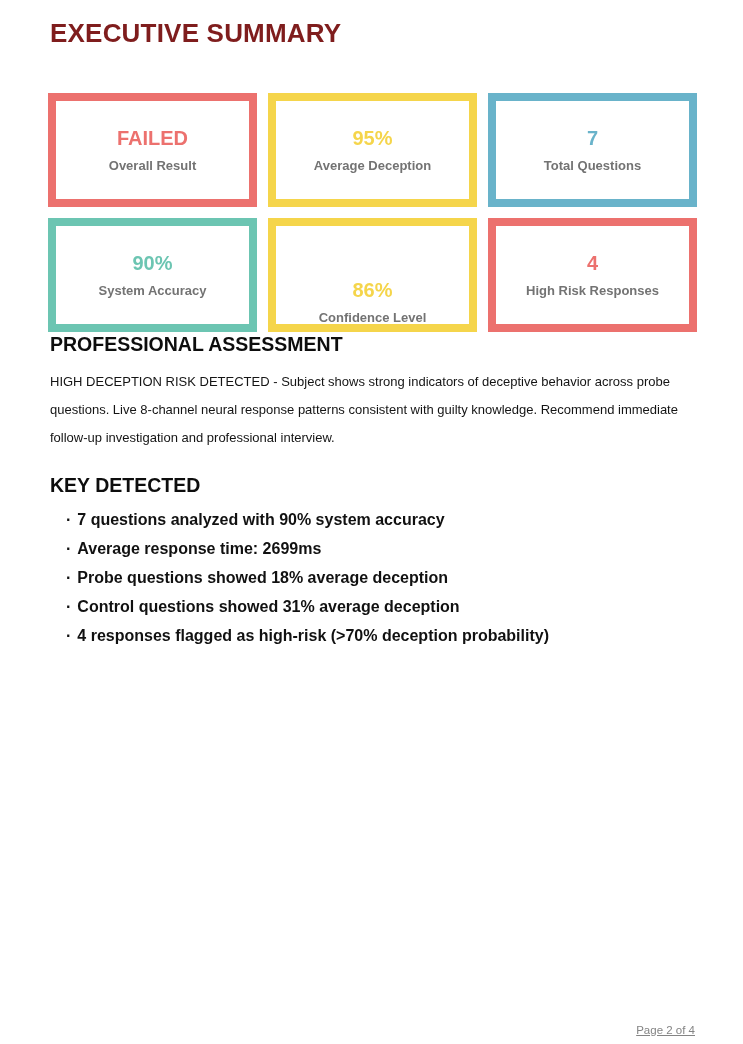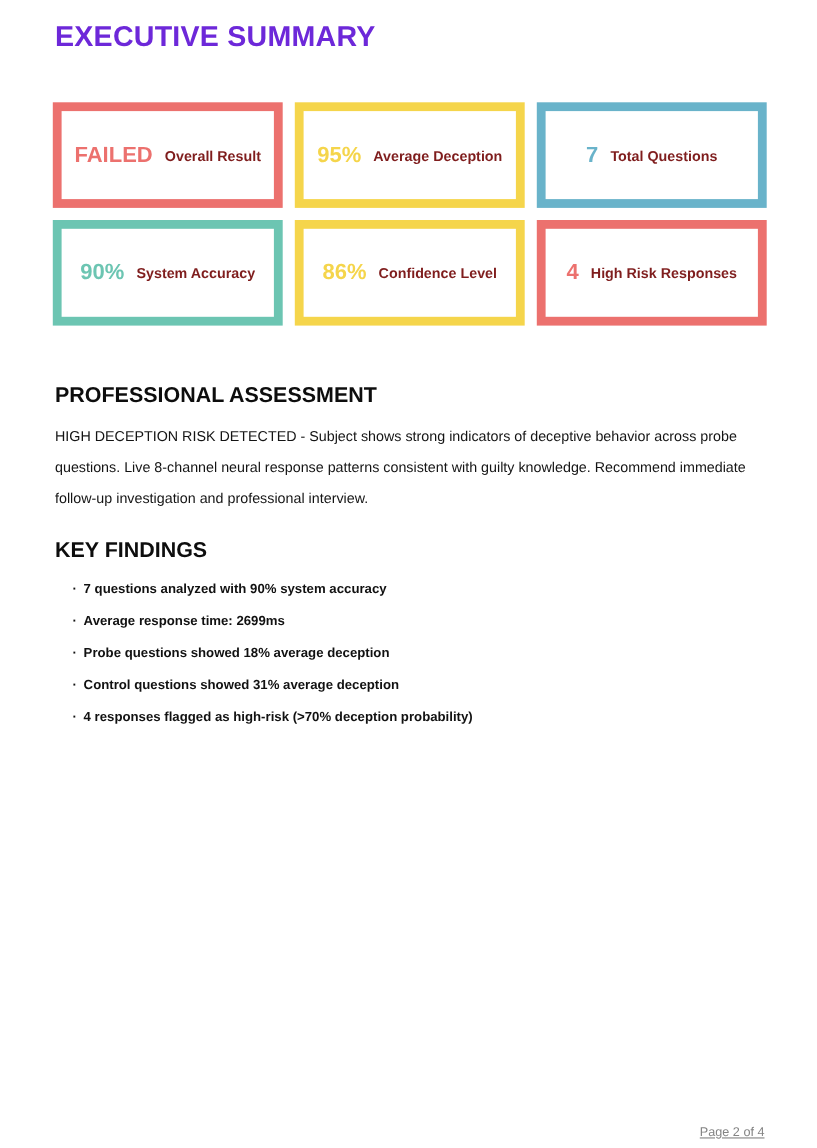--- a/index.html
+++ b/index.html
@@ -15,53 +15,53 @@
     position: relative;
     width: 743px; height: 1044px;
     background: #ffffff;
   }
   .title {
     margin: 18px 46px 0 50px;
     font-size: 26px;
     font-weight: bold;
     letter-spacing: 0.2px;
     line-height: 30px;
-    color: #6d28d9;
+    color: #7f1d1d;
   }
   .stats-grid {
     margin: 45px 46px 0 48px;
     display: grid;
     grid-template-columns: repeat(3, 1fr);
     column-gap: 11px;
     row-gap: 11px;
   }
   .stat-card {
-    height: 96px;
+    height: 114px;
     background: #ffffff;
     border: 8px solid #cccccc;
     display: flex;
-    flex-direction: row;
+    flex-direction: column;
     align-items: center;
     justify-content: center;
     gap: 11px;
     text-align: center;
   }
   .stat-value {
     font-size: 20px;
     font-weight: bold;
     line-height: 20px;
   }
   .stat-label {
     font-size: 13px;
     font-weight: bold;
-    color: #7f1d1d;
+    color: #737373;
     line-height: 13px;
   }
   .section { margin: 0 46px 0 50px; }
-  .section-assessment { margin-top: 51px; }
+  .section-assessment { }
   .section-findings { margin-top: 21px; }
   .section-heading {
     font-size: 19.5px;
     font-weight: bold;
     line-height: 24px;
     color: #0d0d0d;
   }
   .assessment-body {
     margin-top: 12px;
     font-size: 13px;
@@ -69,21 +69,21 @@
     line-height: 28px;
     color: #141414;
     max-width: 648px;
   }
   .findings-list {
     margin-top: 15px;
     list-style: none;
     padding-left: 16px;
   }
   .findings-list li {
-    font-size: 12px;
+    font-size: 16px;
     font-weight: bold;
     line-height: 16px;
     margin-bottom: 13px;
     color: #111111;
   }
   .findings-list .bullet {
     display: inline-block;
     margin-right: 6px;
     font-weight: bold;
   }
@@ -113,37 +113,37 @@
         <div class="stat-label">Average Deception</div>
       </div>
       <div class="stat-card" style="border-color: rgb(105, 179, 202);">
         <div class="stat-value" style="color: rgb(105, 179, 202);">7</div>
         <div class="stat-label">Total Questions</div>
       </div>
       <div class="stat-card" style="border-color: rgb(108, 197, 178);">
         <div class="stat-value" style="color: rgb(108, 197, 178); text-align: right;">90%</div>
         <div class="stat-label">System Accuracy</div>
       </div>
-      <div class="stat-card" style="border-color: rgb(245, 213, 75);">
+      <div class="stat-card" style="border-color: rgb(245, 213, 75); justify-content: flex-end;">
         <div class="stat-value" style="color: rgb(245, 213, 75);">86%</div>
         <div class="stat-label">Confidence Level</div>
       </div>
       <div class="stat-card" style="border-color: rgb(236, 113, 110);">
         <div class="stat-value" style="color: rgb(236, 113, 110);">4</div>
         <div class="stat-label">High Risk Responses</div>
       </div>
     </div>
 
   <section class="section section-assessment">
     <h2 class="section-heading">PROFESSIONAL ASSESSMENT</h2>
     <p class="assessment-body">HIGH DECEPTION RISK DETECTED - Subject shows strong indicators of deceptive behavior across probe questions. Live 8-channel neural response patterns consistent with guilty knowledge. Recommend immediate follow-up investigation and professional interview.</p>
   </section>
 
   <section class="section section-findings">
-    <h2 class="section-heading">KEY FINDINGS</h2>
+    <h2 class="section-heading">KEY DETECTED</h2>
     <ul class="findings-list">
         <li><span class="bullet">·</span><span>7 questions analyzed with 90% system accuracy</span></li>
         <li><span class="bullet">·</span><span>Average response time: 2699ms</span></li>
         <li><span class="bullet">·</span><span>Probe questions showed 18% average deception</span></li>
         <li><span class="bullet">·</span><span>Control questions showed 31% average deception</span></li>
         <li><span class="bullet">·</span><span>4 responses flagged as high-risk (&gt;70% deception probability)</span></li>
       </ul>
   </section>
 
   <div class="footer">Page 2 of 4</div>

